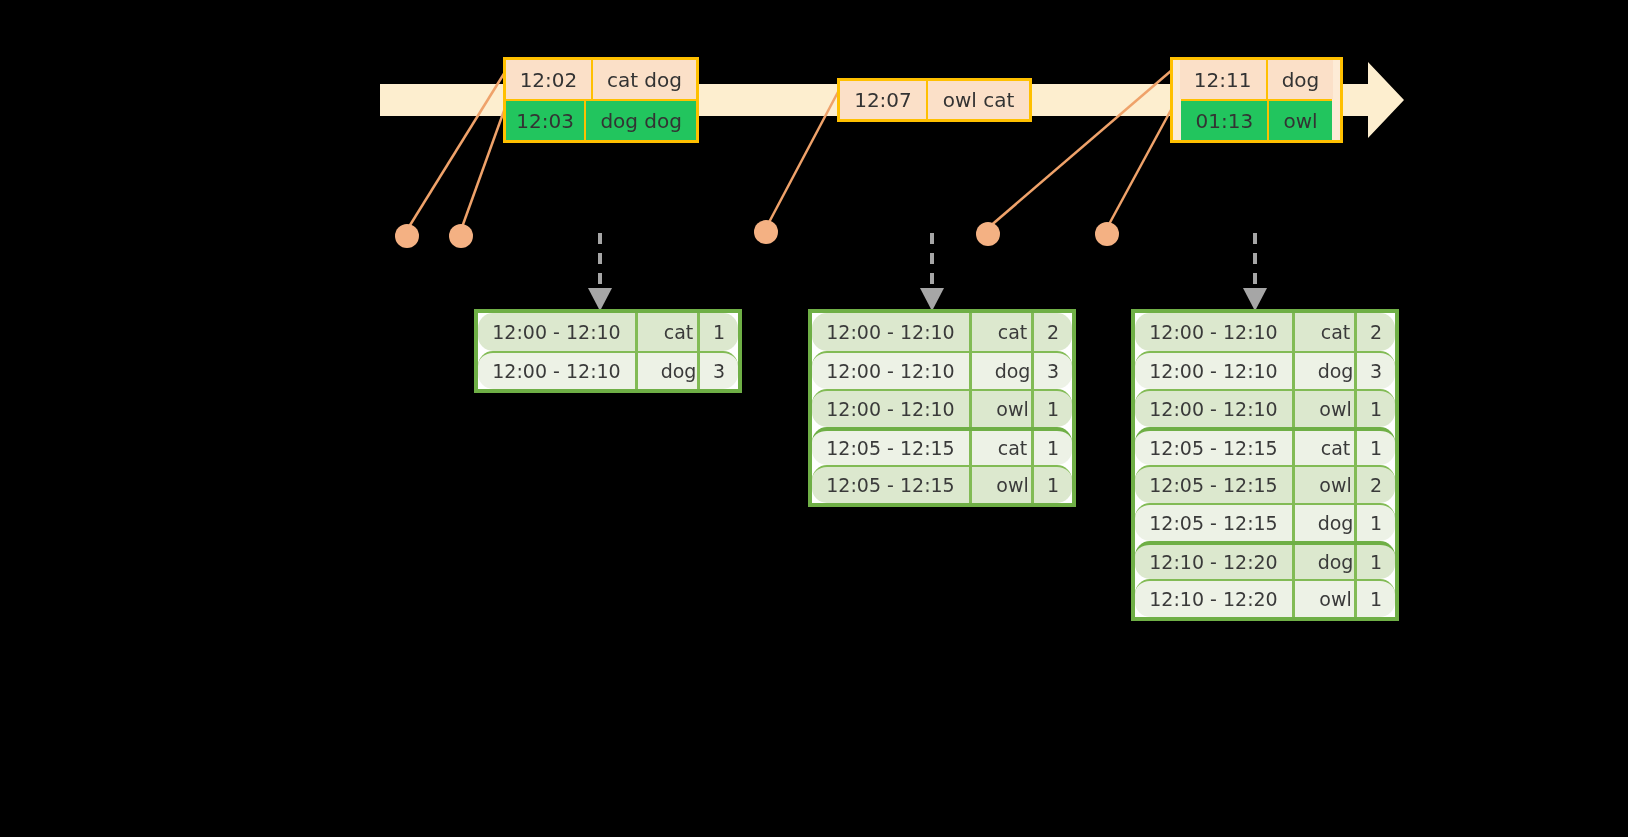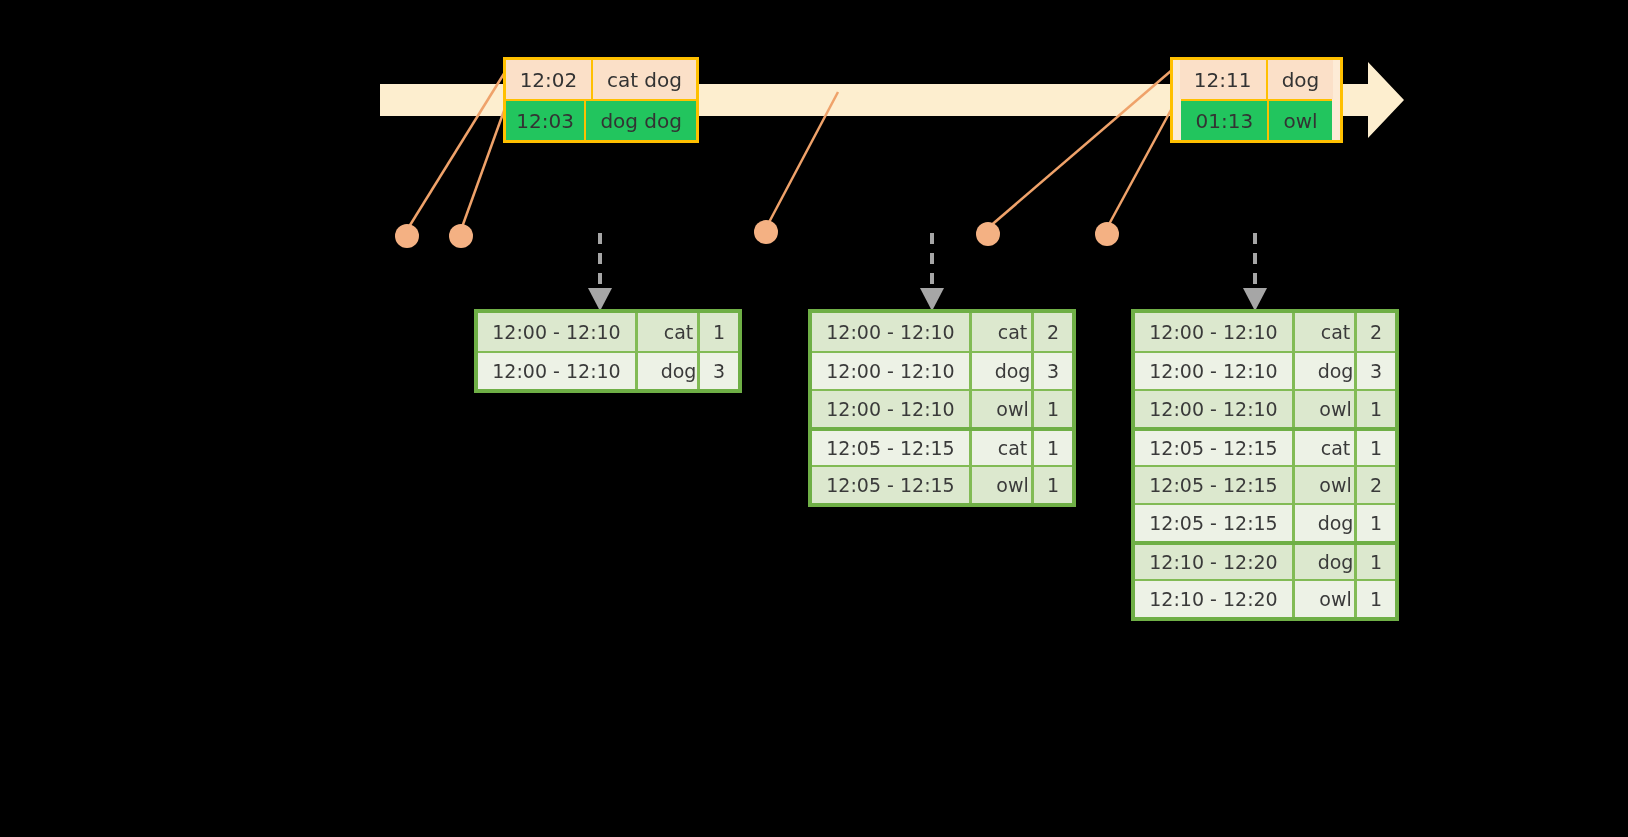--- a/index.html
+++ b/index.html
@@ -54,20 +54,21 @@
   .res-table {
     position: absolute;
     border: 4px solid #6FAF46;
     box-sizing: border-box;
     background: #FFFFFF;
   }
   .res-row {
     display: flex;
     height: 38px;
     box-sizing: border-box;
+    border-radius: 15px;
   }
   .res-row.dark  { background: #DCE8CE; }
   .res-row.light { background: #EDF2E6; }
   .res-row + .res-row { border-top: 2px solid #82BB55; }
   .res-row.group-top { border-top: 4px solid #6FAF46; }
   .res-cell {
     display: flex; align-items: center; justify-content: center;
     font-size: 19px;
     box-sizing: border-box;
     white-space: nowrap;
@@ -124,20 +125,26 @@
     <div class="evt-row shade-a">
       <div class="evt-time">12:02</div>
       <div class="evt-words">cat dog</div>
     </div>
     <div class="evt-row shade-b">
       <div class="evt-time">12:03</div>
       <div class="evt-words">dog dog</div>
     </div>
   </div>
 
+  <div class="evt-box" style="left:837px; top:78px; width:195px; height:44px;">
+    <div class="evt-row shade-a">
+      <div class="evt-time">12:07</div>
+      <div class="evt-words">owl cat</div>
+    </div>
+  </div>
 
   <div class="evt-box" style="left:1170px; top:57px; width:173px; height:86px;align-items:center;">
     <div class="evt-row shade-a">
       <div class="evt-time">12:11</div>
       <div class="evt-words">dog</div>
     </div>
     <div class="evt-row shade-b">
       <div class="evt-time">01:13</div>
       <div class="evt-words">owl</div>
     </div>

